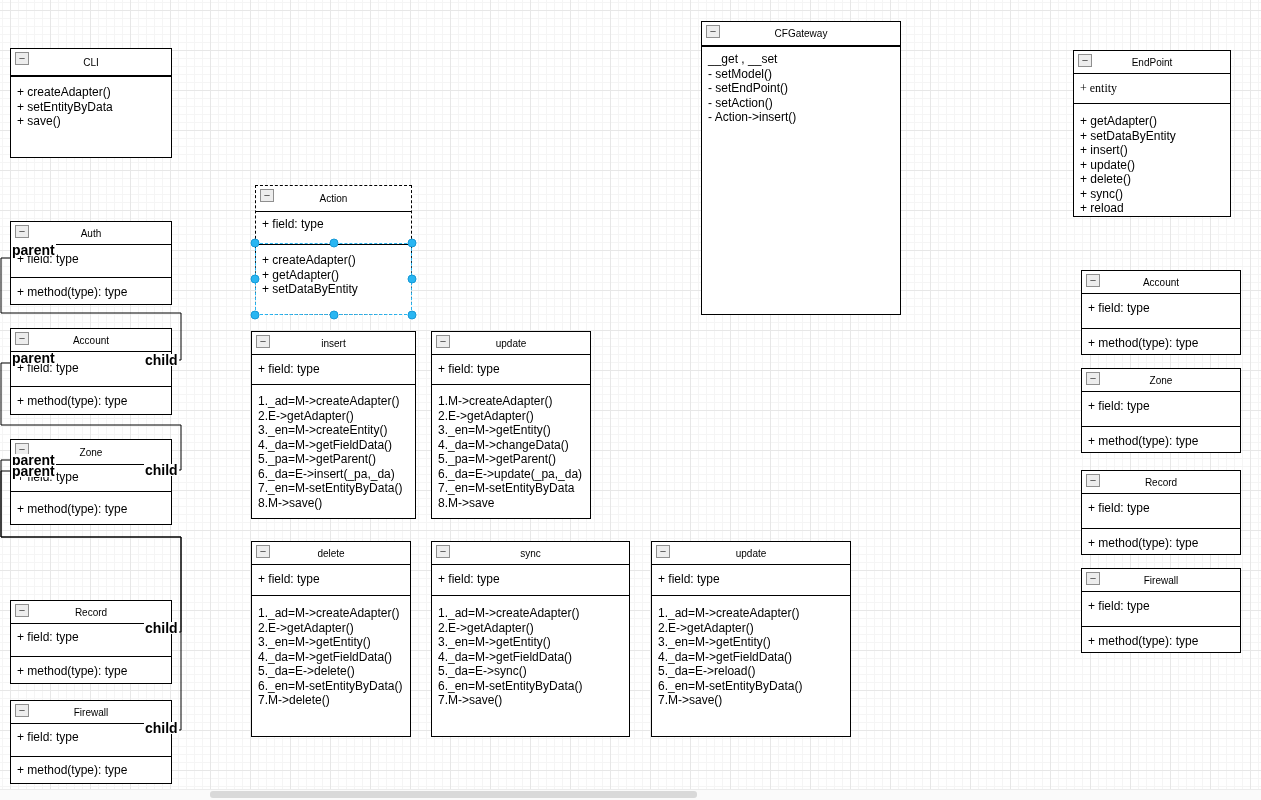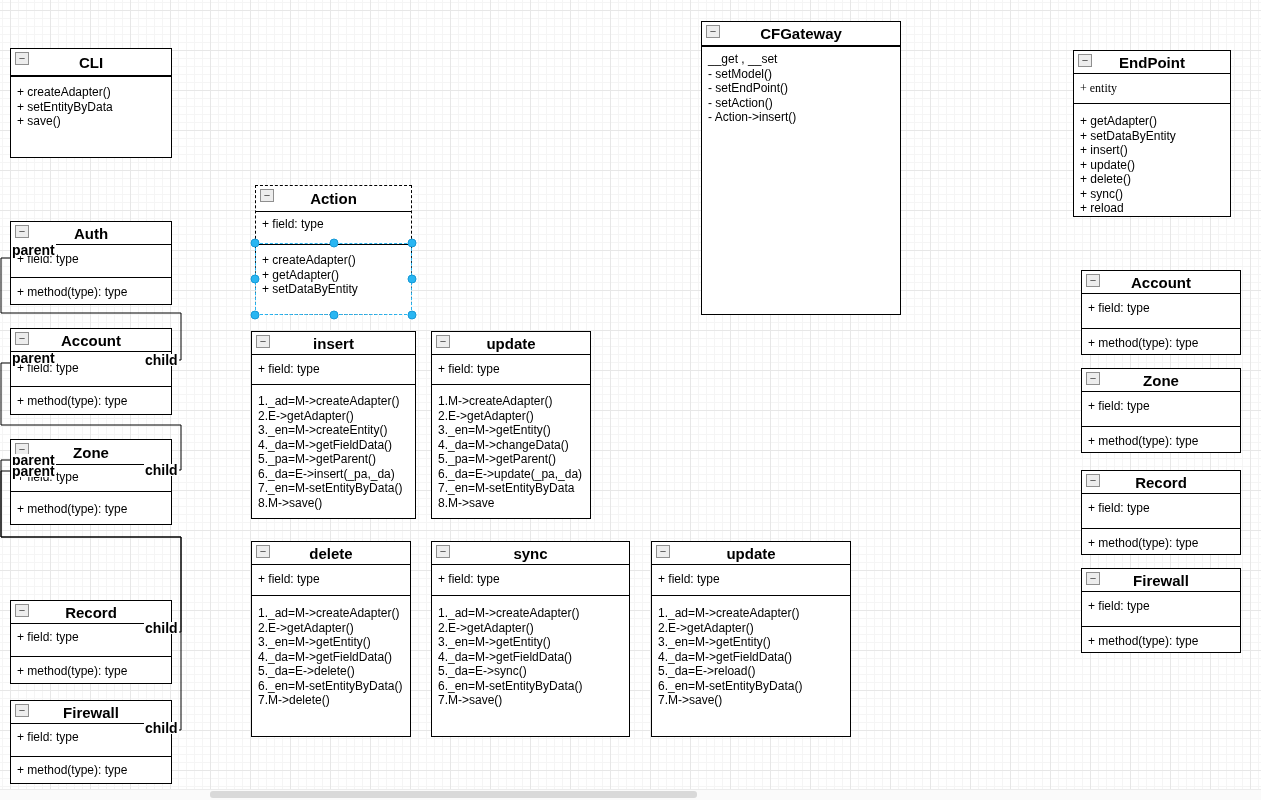--- a/index.html
+++ b/index.html
@@ -25,21 +25,21 @@
   .uml.dashed{border-style:dashed;}
   .uml-head{
     position:relative;flex:none;display:flex;align-items:center;justify-content:center;
     border-bottom:1px solid #000;box-sizing:border-box;
   }
   .collapse{
     position:absolute;left:4px;top:3px;width:14px;height:13px;
     border:1px solid #8f8f8f;background:#ededed;color:#444;
     font-size:11px;line-height:11px;text-align:center;box-sizing:border-box;
   }
-  .title{font-weight:bold;font-size:15px;color:#000;white-space:nowrap;}
+  .title{font-weight:normal;font-size:10px;color:#000;white-space:nowrap;}
   .uml-fields{flex:none;box-sizing:border-box;padding-left:6px;overflow:hidden;}
   .uml-methods{flex:1;border-top:1px solid #000;box-sizing:border-box;padding-left:6px;overflow:hidden;}
   .line{font-size:12px;line-height:14.5px;color:#000;white-space:nowrap;}
   .edge-label{
     position:absolute;background:#fff;color:#000;
     font-size:14px;font-weight:bold;line-height:12px;padding:0 1px;white-space:nowrap;
   }
   .selection{position:absolute;border:1px dashed #29b6f2;box-sizing:border-box;pointer-events:none;}
   .handle{
     position:absolute;width:9px;height:9px;border-radius:50%;

